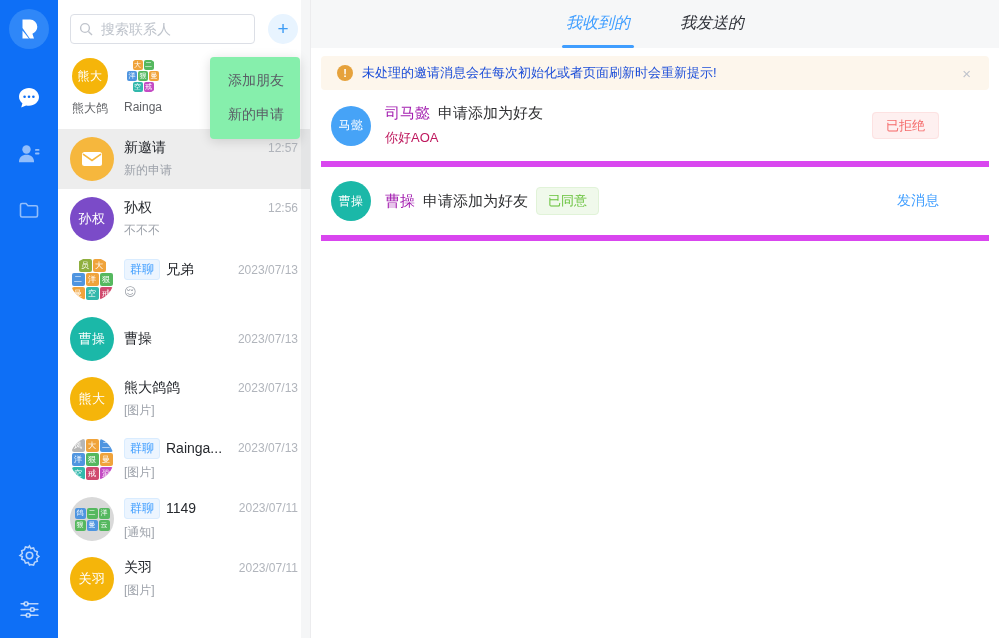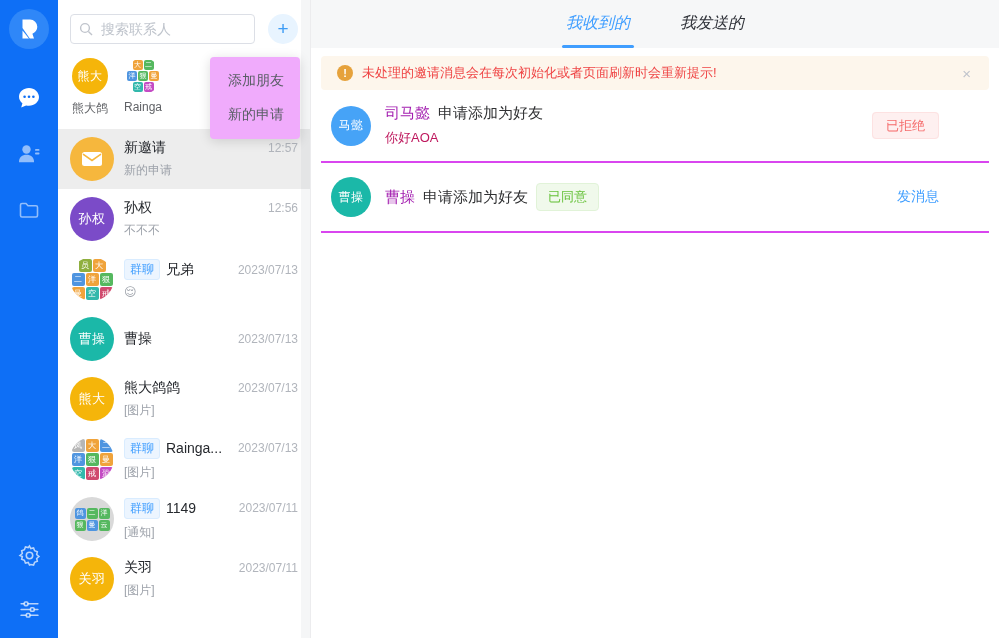--- a/index.html
+++ b/index.html
@@ -25,21 +25,21 @@
                   font-family:"Liberation Sans","DejaVu Sans",sans-serif; }
   .search input::placeholder { color:#bfc4cc; }
   .search svg { position:absolute; left:9px; top:8px; }
   .add-btn { width:30px; height:30px; border-radius:50%; border:none; background:#e8f4ff; color:#3d9cf5;
              font-size:19px; line-height:28px; cursor:pointer; flex-shrink:0;
              font-family:"Liberation Sans","DejaVu Sans",sans-serif; }
   .quick-contacts { display:flex; gap:16px; padding:2px 14px 12px 14px; }
   .qc { display:flex; flex-direction:column; align-items:center; gap:6px; cursor:pointer; }
   .qc-label { font-size:12px; color:#606266; }
 
-  .dropdown { position:absolute; top:57px; right:10px; width:90px; background:#f0abfc; border-radius:4px;
+  .dropdown { position:absolute; top:57px; right:10px; width:90px; background:#86efac; border-radius:4px;
               box-shadow:0 2px 12px rgba(0,0,0,0.14); padding:7px 0; z-index:20; }
   .menu-item { padding:8px 18px; font-size:14px; color:#5a5e66; cursor:pointer; white-space:nowrap; }
 
   .conv { display:flex; align-items:center; gap:10px; padding:8px 12px; height:60px; cursor:pointer; }
   .conv.selected { background:#ededed; }
   .conv-body { flex:1; min-width:0; }
   .conv-top { display:flex; align-items:center; gap:6px; }
   .conv-title { font-size:14px; color:#26292e; white-space:nowrap; overflow:hidden; text-overflow:ellipsis; }
   .conv-time { margin-left:auto; font-size:12px; color:#b1b5bc; flex-shrink:0; }
   .conv-sub { font-size:12px; color:#9da2aa; margin-top:5px; white-space:nowrap; overflow:hidden; }
@@ -61,25 +61,25 @@
   .tab { position:relative; font-size:16px; line-height:46px; padding:0 4px; color:#2e3138; cursor:pointer;font-style:italic; }
   .tab.active { color:#409eff; }
   .tab.active::after { content:""; position:absolute; left:0; right:0; bottom:0; height:3px;
                        background:#409eff; border-radius:2px; }
 
   .banner { margin:8px 10px 0 10px; height:34px; background:#fdf6ec; border-radius:4px;
             display:flex; align-items:center; gap:9px; padding:0 16px; }
   .banner-icon { width:16px; height:16px; border-radius:50%; background:#e6a23c; color:#fff;
                  font-size:11px; font-weight:bold; display:flex; align-items:center; justify-content:center;
                  flex-shrink:0; }
-  .banner-text { font-size:13px; color:#ef4444; }
+  .banner-text { font-size:13px; color:#1d4ed8; }
   .banner-close { margin-left:auto; color:#c0c4cc; font-size:15px; cursor:pointer; padding:0 2px; }
 
   .requests { padding:0 10px; }
-  .req-row { display:flex; align-items:center; gap:14px; padding:14px 10px; border-bottom:2px solid #d946ef; }
+  .req-row { display:flex; align-items:center; gap:14px; padding:14px 10px; border-bottom:6px solid #d946ef; }
   .req-body { flex:1; min-width:0; }
   .req-line { display:flex; align-items:center; gap:8px; font-size:15px; }
   .req-name { color:#a21caf; cursor:pointer;text-align:center; }
   .req-action { color:#303133; }
   .req-msg { font-size:13px; color:#be185d; margin-top:6px; }
   .req-right { margin-left:auto; margin-right:40px; flex-shrink:0; }
   .badge { font-size:13px; padding:5px 13px; border-radius:4px; white-space:nowrap; }
   .badge.danger  { background:#fef0f0; color:#f56c6c; border:1px solid #fde2e2; }
   .badge.success { background:#f0f9eb; color:#67c23a; border:1px solid #e1f3d8; padding:4px 11px; font-size:13px; }
   .req-link { color:#409eff; font-size:14px; cursor:pointer; text-decoration:none; }

